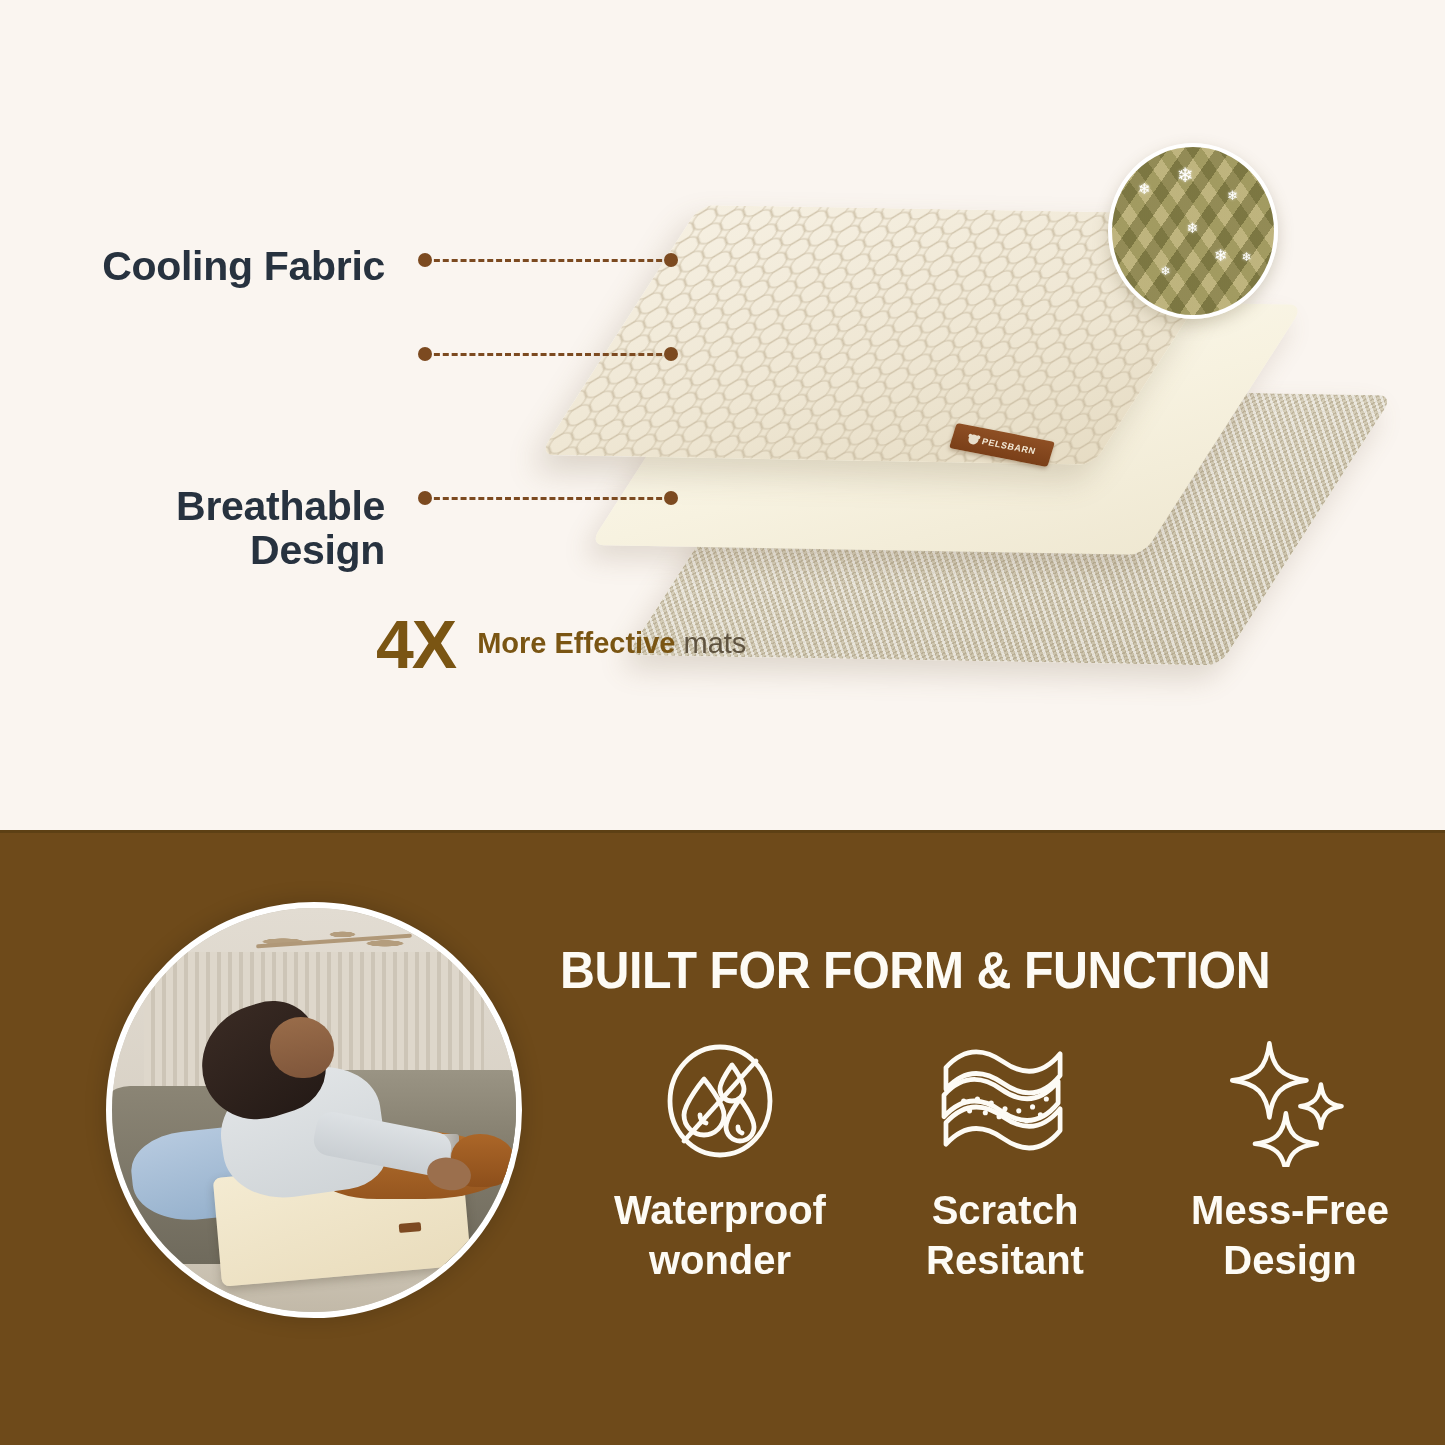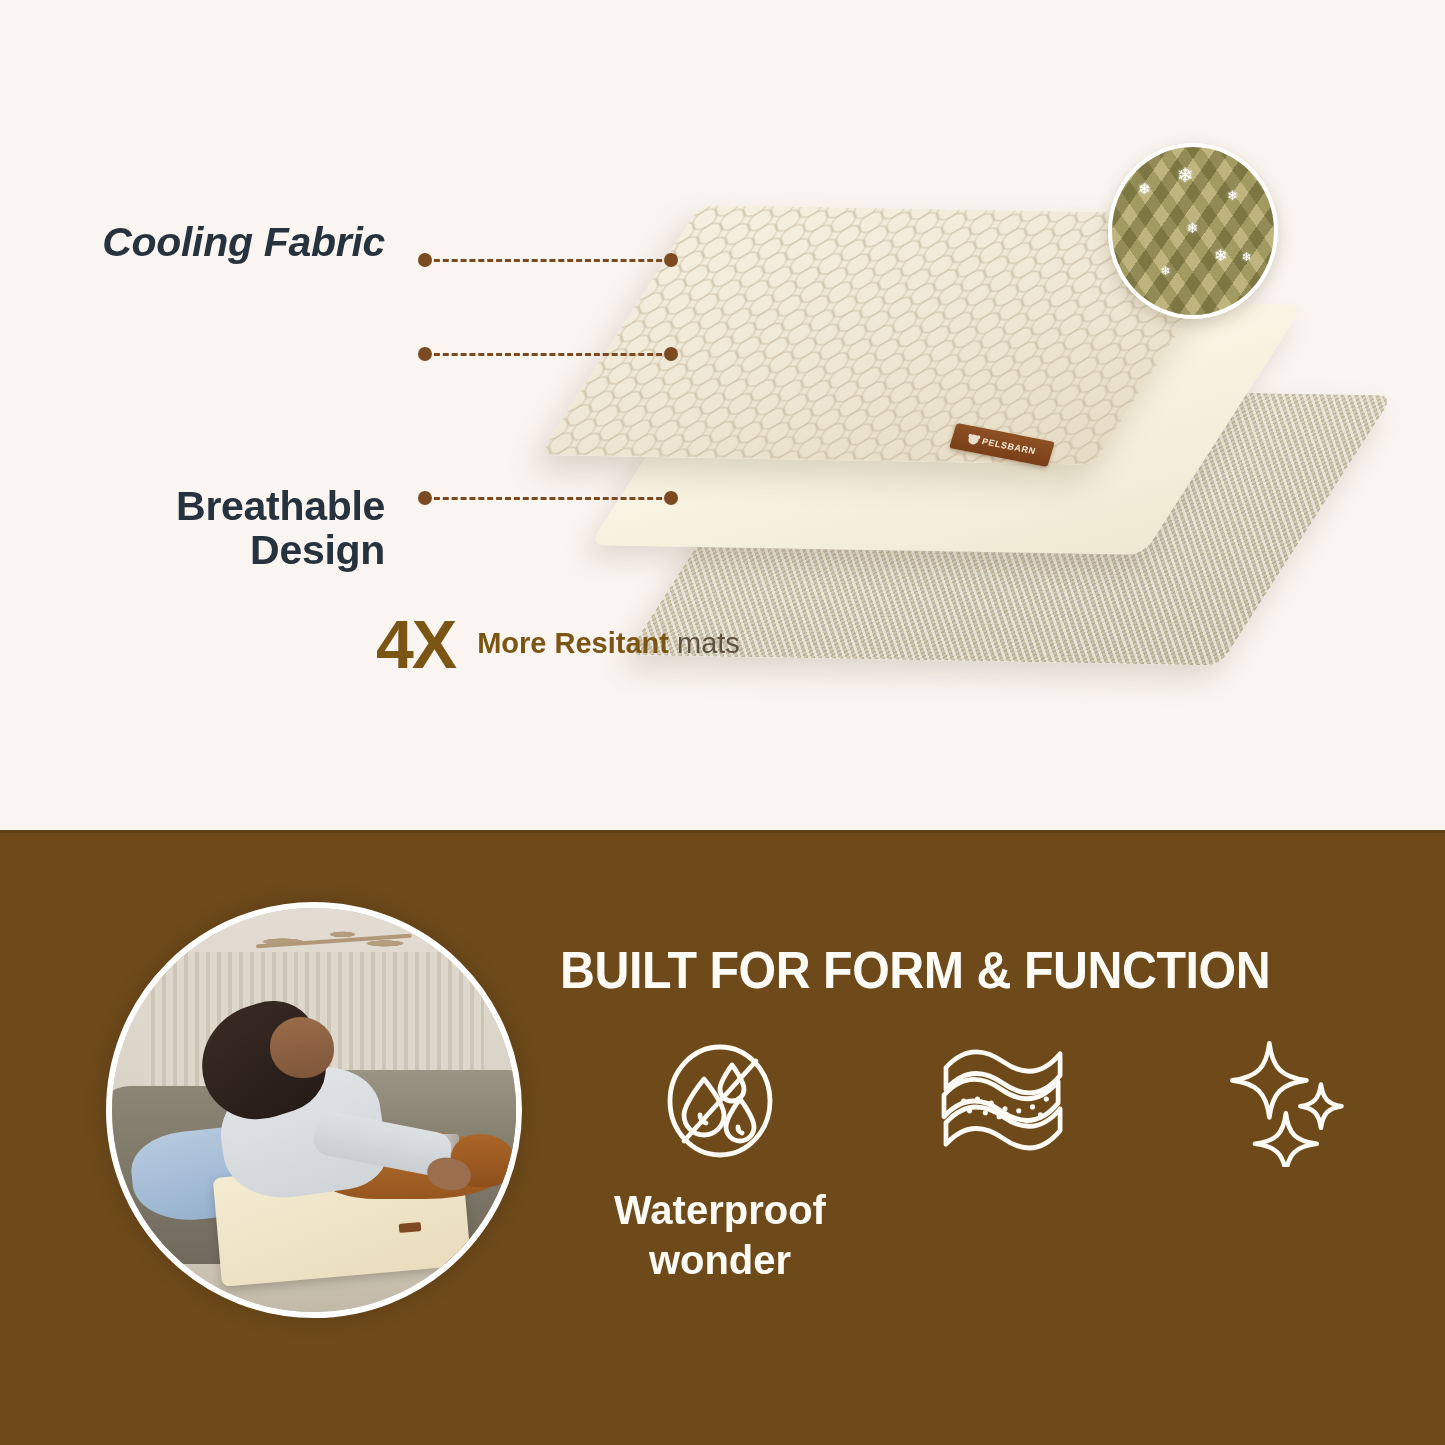--- a/index.html
+++ b/index.html
@@ -27,21 +27,21 @@
   .label{
     position:absolute;
     color:#27323f;
     font-weight:bold;
     font-size:41px;
     letter-spacing:-0.3px;
     line-height:1.08;
     text-align:right;
     white-space:nowrap;
   }
-  .label-cooling{ right:1060px; top:220px;font-style:italic; }
+  .label-cooling{ right:1060px; top:244px; }
   .label-soft{ right:1060px; top:330px; }
   .label-breathable{ right:1060px; top:484px; white-space:normal; width:320px;}
 
   
   .connector{
     position:absolute;
     height:14px;
   }
   .connector .line{
     position:absolute;left:7px;right:7px;top:6px;height:0;
@@ -312,21 +312,21 @@
     </div>
     <div class="connector conn-breathable">
       <span class="dot start"></span>
       <span class="line"></span>
       <span class="dot end"></span>
     </div>
 
     <div class="claim">
       <div class="claim-multiplier">4X</div>
       <div class="claim-text">
-        <div><span class="strong">More Resitant</span><span class="reg"> mats</span></div>
+        <div><span class="strong">More Effective</span><span class="reg"> mats</span></div>
       </div>
     </div>
   </div>
 
   <div class="bottom-section"></div>
 
   <div class="section-title">BUILT FOR FORM &amp; FUNCTION</div>
 
   <div class="photo-circle">
     <div class="ph ph-wall"></div>
@@ -379,27 +379,31 @@
           <circle cx="42" cy="36" r="1.3" fill="#fdfbf5" stroke="none"></circle>
           <circle cx="49" cy="34" r="1.3" fill="#fdfbf5" stroke="none"></circle>
           <circle cx="56" cy="30" r="1.3" fill="#fdfbf5" stroke="none"></circle>
           <circle cx="17" cy="36" r="1.3" fill="#fdfbf5" stroke="none"></circle>
           <circle cx="25" cy="37" r="1.3" fill="#fdfbf5" stroke="none"></circle>
           <circle cx="32" cy="39" r="1.3" fill="#fdfbf5" stroke="none"></circle>
           <circle cx="46" cy="41" r="1.3" fill="#fdfbf5" stroke="none"></circle>
           <circle cx="53" cy="38" r="1.3" fill="#fdfbf5" stroke="none"></circle>
         </svg>
       </div>
+      <div class="feature-label">Scratch
+Resitant</div>
     </div>
 
     <div class="feature">
       <div class="feature-icon">
         <svg width="128" height="132" viewBox="0 0 62 64" fill="none" stroke="#fdfbf5" stroke-width="2.2" stroke-linejoin="round">
           <path d="M21 4 C22.5 16 27 20.5 39 22 C27 23.5 22.5 28 21 40 C19.5 28 15 23.5 3 22 C15 20.5 19.5 16 21 4 Z"></path>
           <path d="M46 24 C47 31 49.5 33.5 56 34.5 C49.5 35.5 47 38 46 45 C45 38 42.5 35.5 36 34.5 C42.5 33.5 45 31 46 24 Z"></path>
           <path d="M29 38 C30.2 48 34 51.5 44 52.7 C34 53.9 30.2 57.5 29 67 C27.8 57.5 24 53.9 14 52.7 C24 51.5 27.8 48 29 38 Z"></path>
         </svg>
       </div>
+      <div class="feature-label">Mess-Free
+Design</div>
     </div>
 
   </div>
 
 </div>
 
 </body></html>

